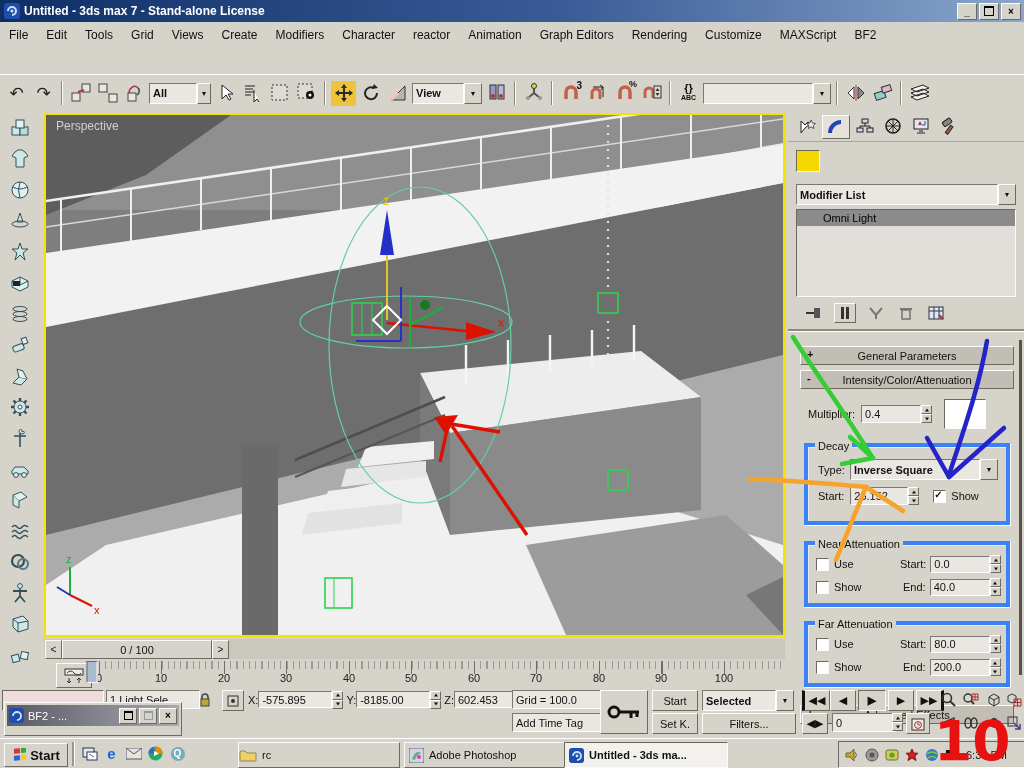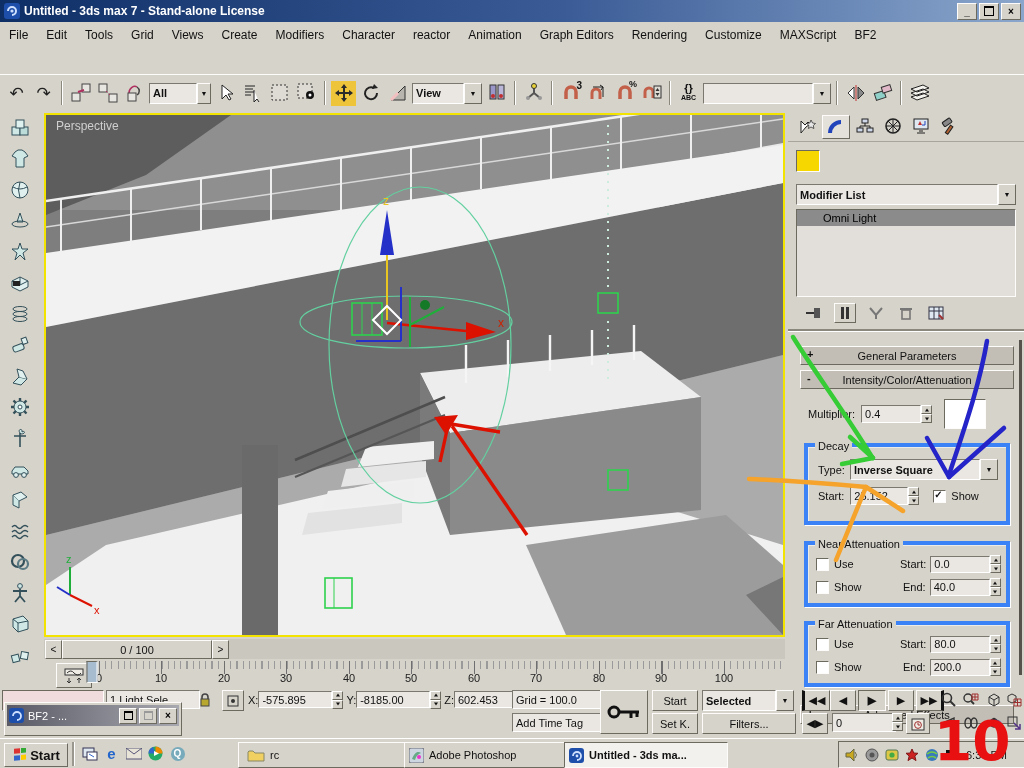--- a/index.html
+++ b/index.html
@@ -850,21 +850,21 @@
         <svg width="15" height="15">
           <circle cx="7.5" cy="7.5" r="7" fill="#2a6"></circle>
           <path d="M7.5.5 A7 7 0 0 1 14.5 7.5 L7.5 7.5 Z" fill="#e80"></path>
           <path d="M.5 7.5 A7 7 0 0 1 5 1 L7.5 7.5 Z" fill="#36c"></path>
           <polygon points="6,5 11,7.5 6,10" fill="#fff"></polygon>
         </svg>
       </span>
     <span class="abs ql ctr" style="left:168px;top:5px">
         <span style="width:14px;height:14px;border-radius:50%;background:#7ab;color:#fff;font-size:10px;font-weight:bold" class="ctr">Q</span>
       </span>
-    <span class="abs raised" style="left:238px;top:3px;width:160px;height:24px;display:flex;align-items:center;gap:5px;padding-left:8px">
+    <span class="abs raised" style="left:238px;top:3px;width:160px;height:24px;display:flex;align-items:center;gap:5px;padding-left:0">
       <svg width="18" height="14">
           <path d="M1 4 L1 13 L17 13 L17 5 L8 5 L6 3 L2 3 Z" fill="#f0d060" stroke="#886"></path>
         </svg>
       <span>rc</span>
     </span>
     <span class="abs raised" style="left:404px;top:3px;width:156px;height:24px;display:flex;align-items:center;gap:5px;padding-left:4px">
       <svg width="15" height="15">
           <rect width="15" height="15" rx="2" fill="#cdd6e0" stroke="#667"></rect>
           <path d="M3 11 C6 3 10 3 12 5 C9 6 7 8 6 12 Z" fill="#6a8"></path>
           <circle cx="10" cy="9" r="2" fill="#e3c"></circle>

